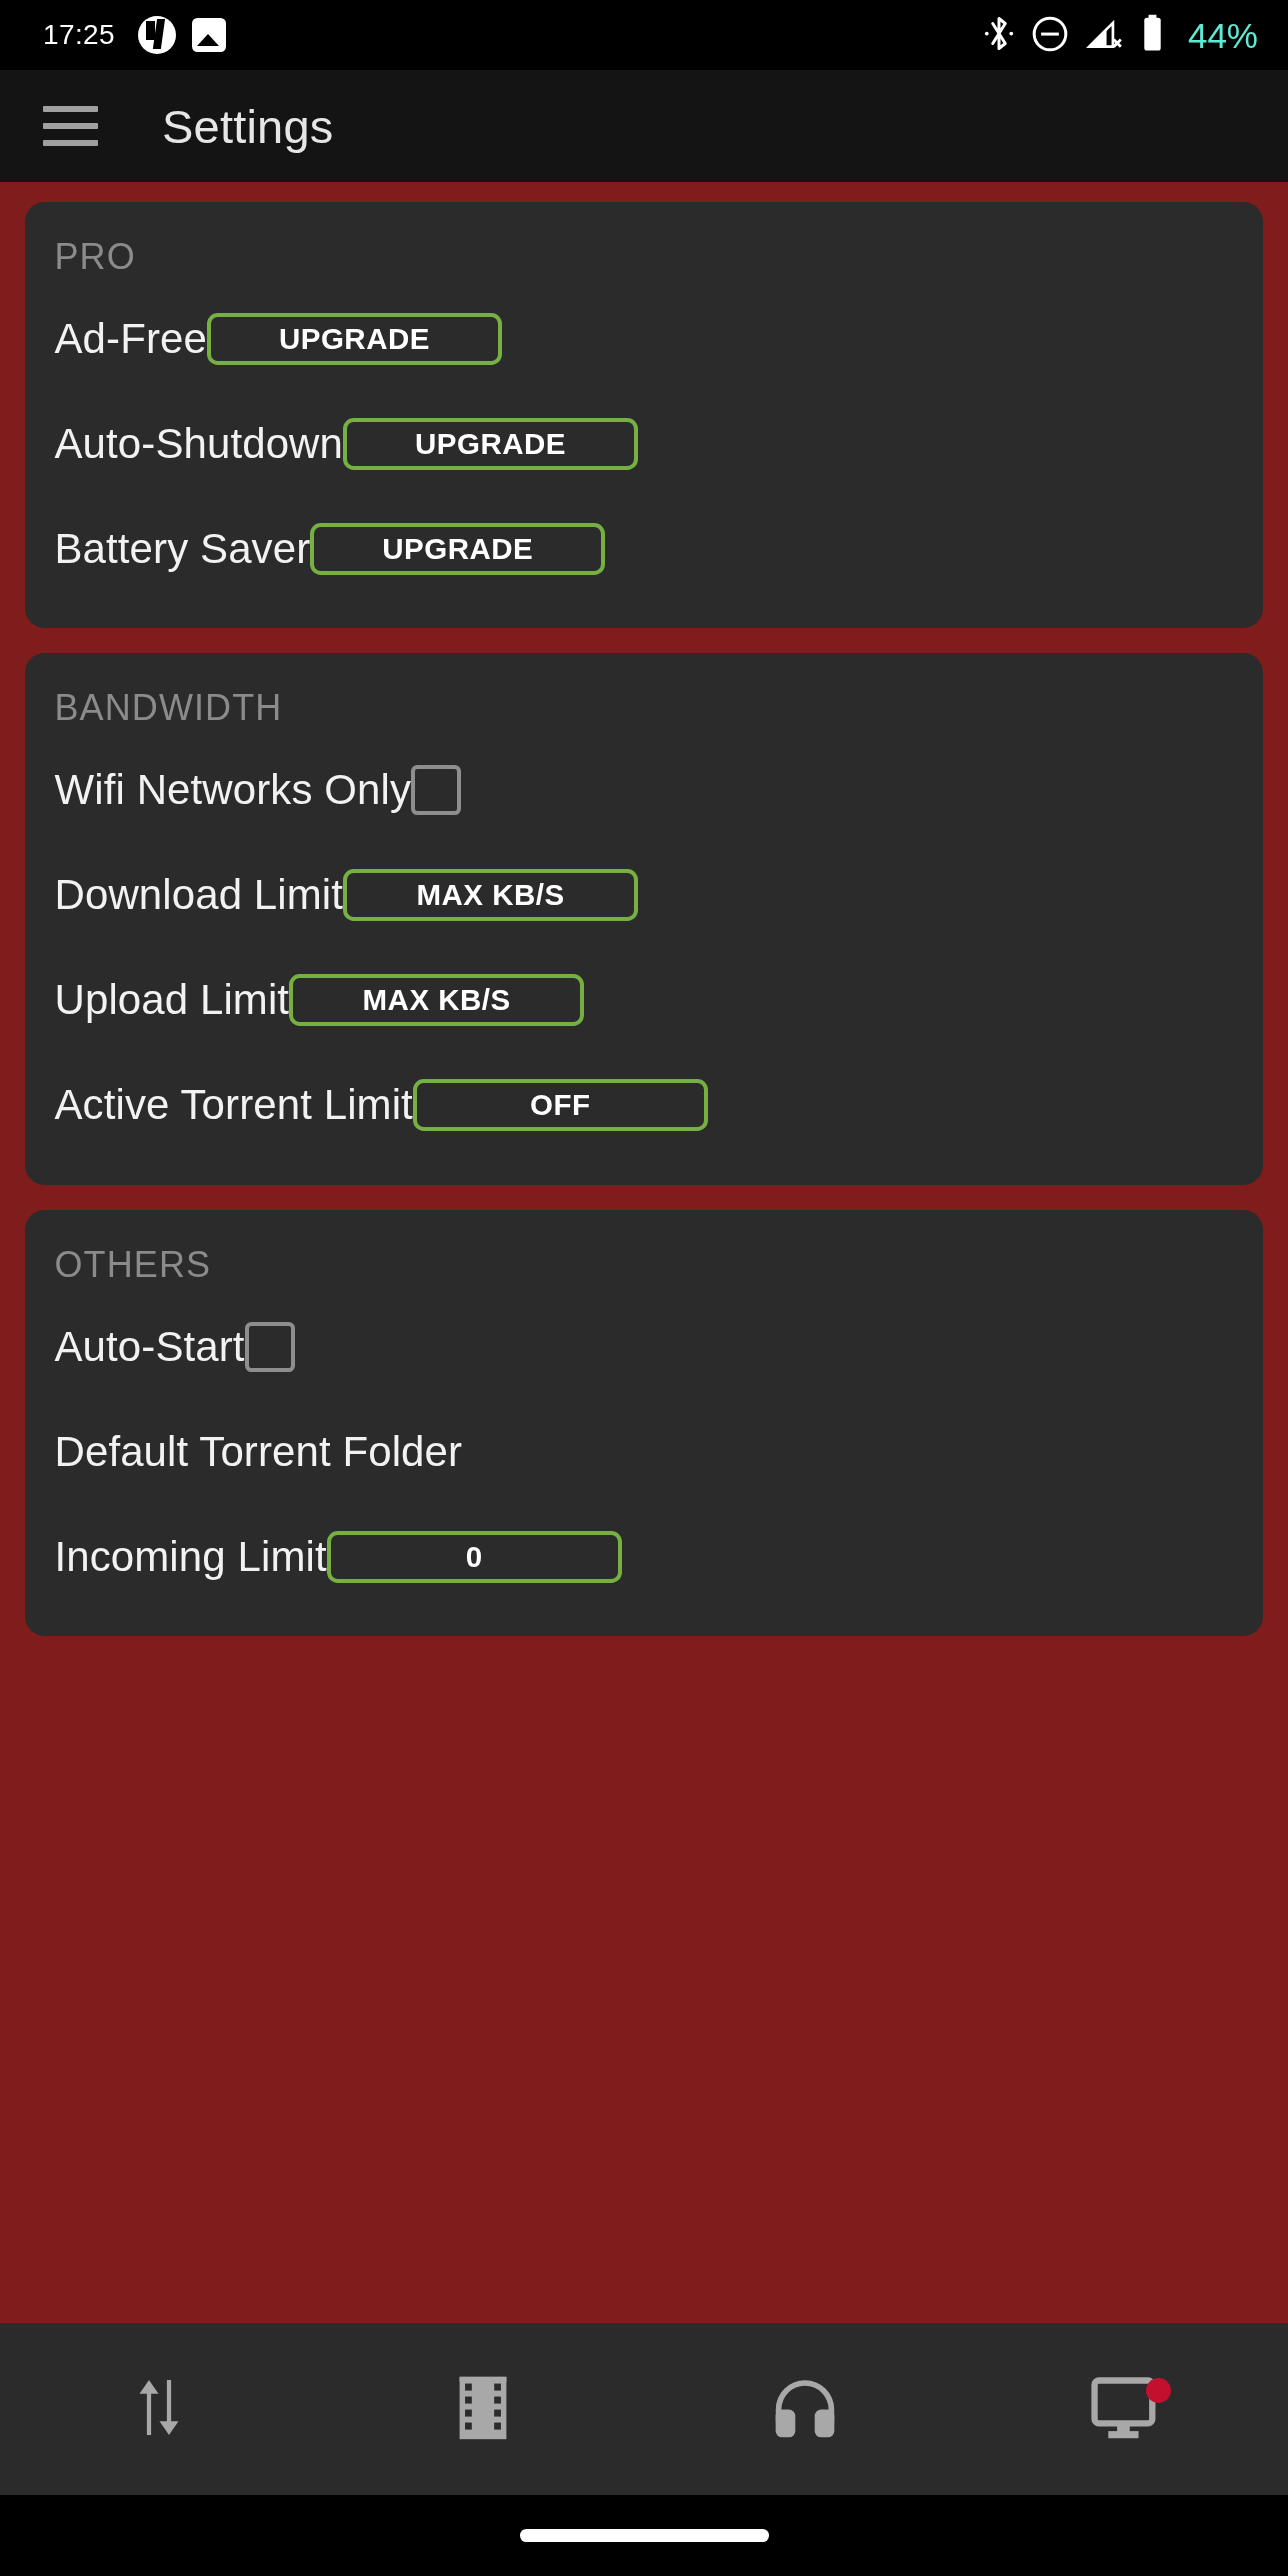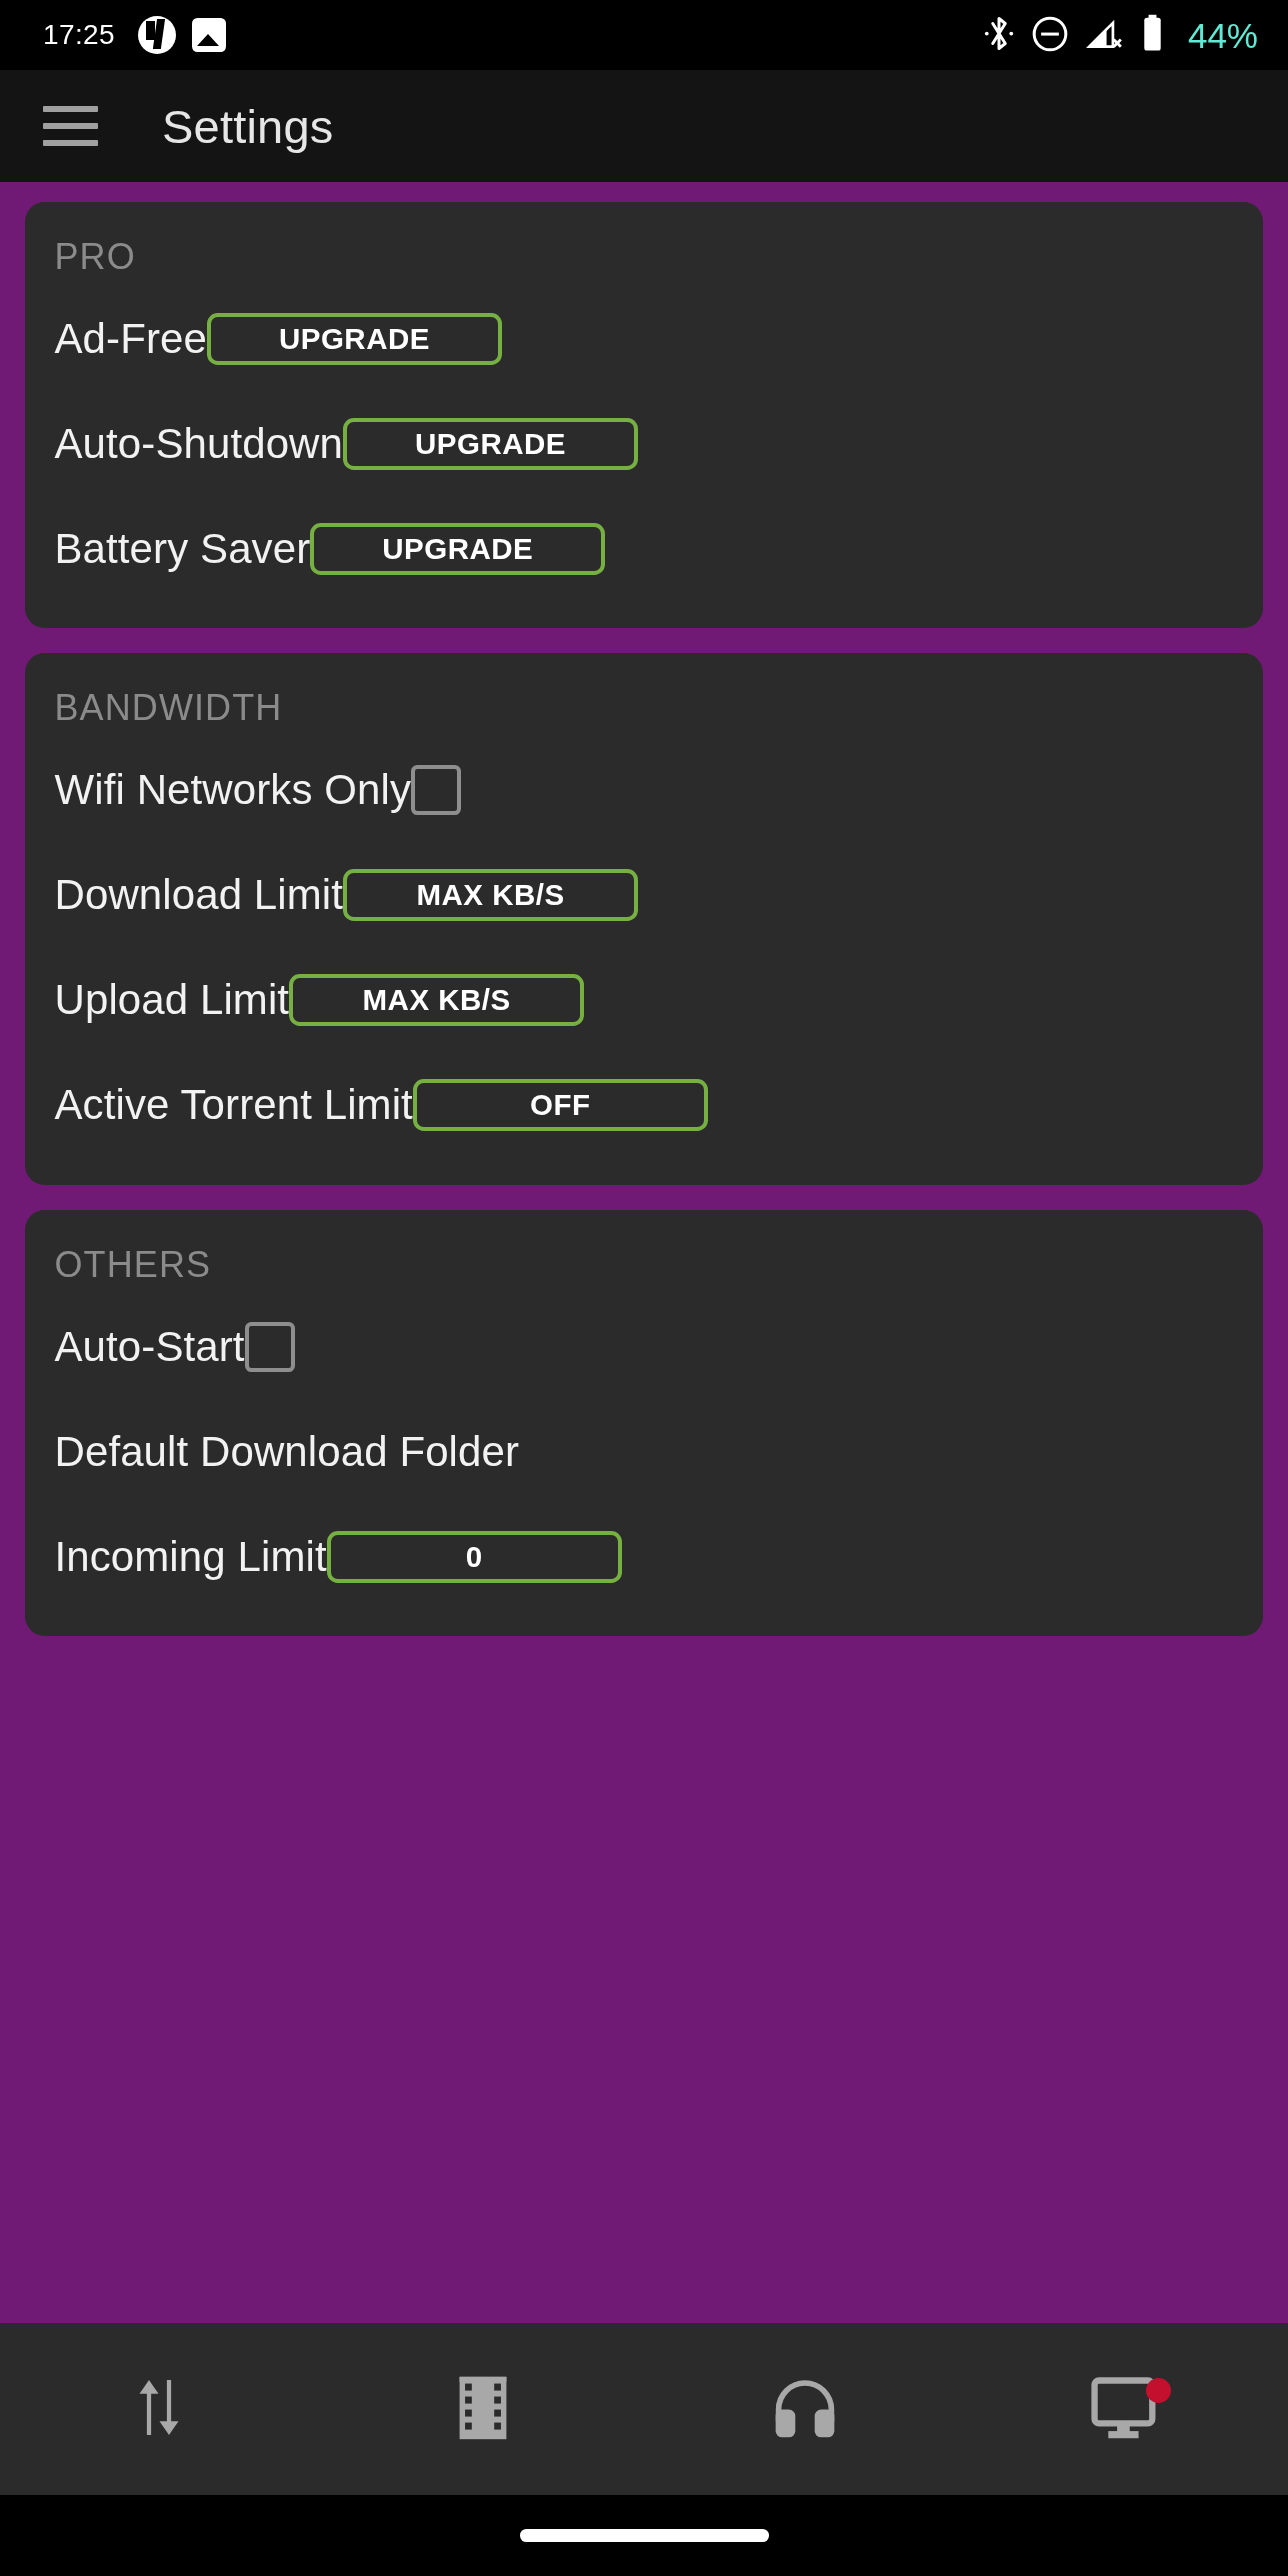--- a/index.html
+++ b/index.html
@@ -124,21 +124,21 @@
     color: #e6e6e6;
     font-size: 47px;
     margin-left: 64px;
     line-height: 1;
     letter-spacing: 0.2px;
   }
 
   
   .content {
     flex: 1 1 auto;
-    background: #701a75;
+    background: #7f1d1d;
     padding: 0 25px;
     box-sizing: border-box;
     overflow: hidden;
   }
 
   .card {
     background: #2b2b2b;
     border-radius: 19.7px;
     padding: 0 29.5px;
     box-sizing: border-box;
@@ -346,21 +346,21 @@
 
     <div class="card">
       <div class="card-title">OTHERS</div>
 
       <div class="row">
         <div class="row-label">Auto-Start</div>
         <div class="checkbox"></div>
       </div>
 
       <div class="row">
-        <div class="row-label">Default Download Folder</div>
+        <div class="row-label">Default Torrent Folder</div>
       </div>
 
       <div class="row">
         <div class="row-label">Incoming Limit</div>
         <div class="value-btn">0</div>
       </div>
 
       <div class="card-pad-bottom"></div>
     </div>
 

